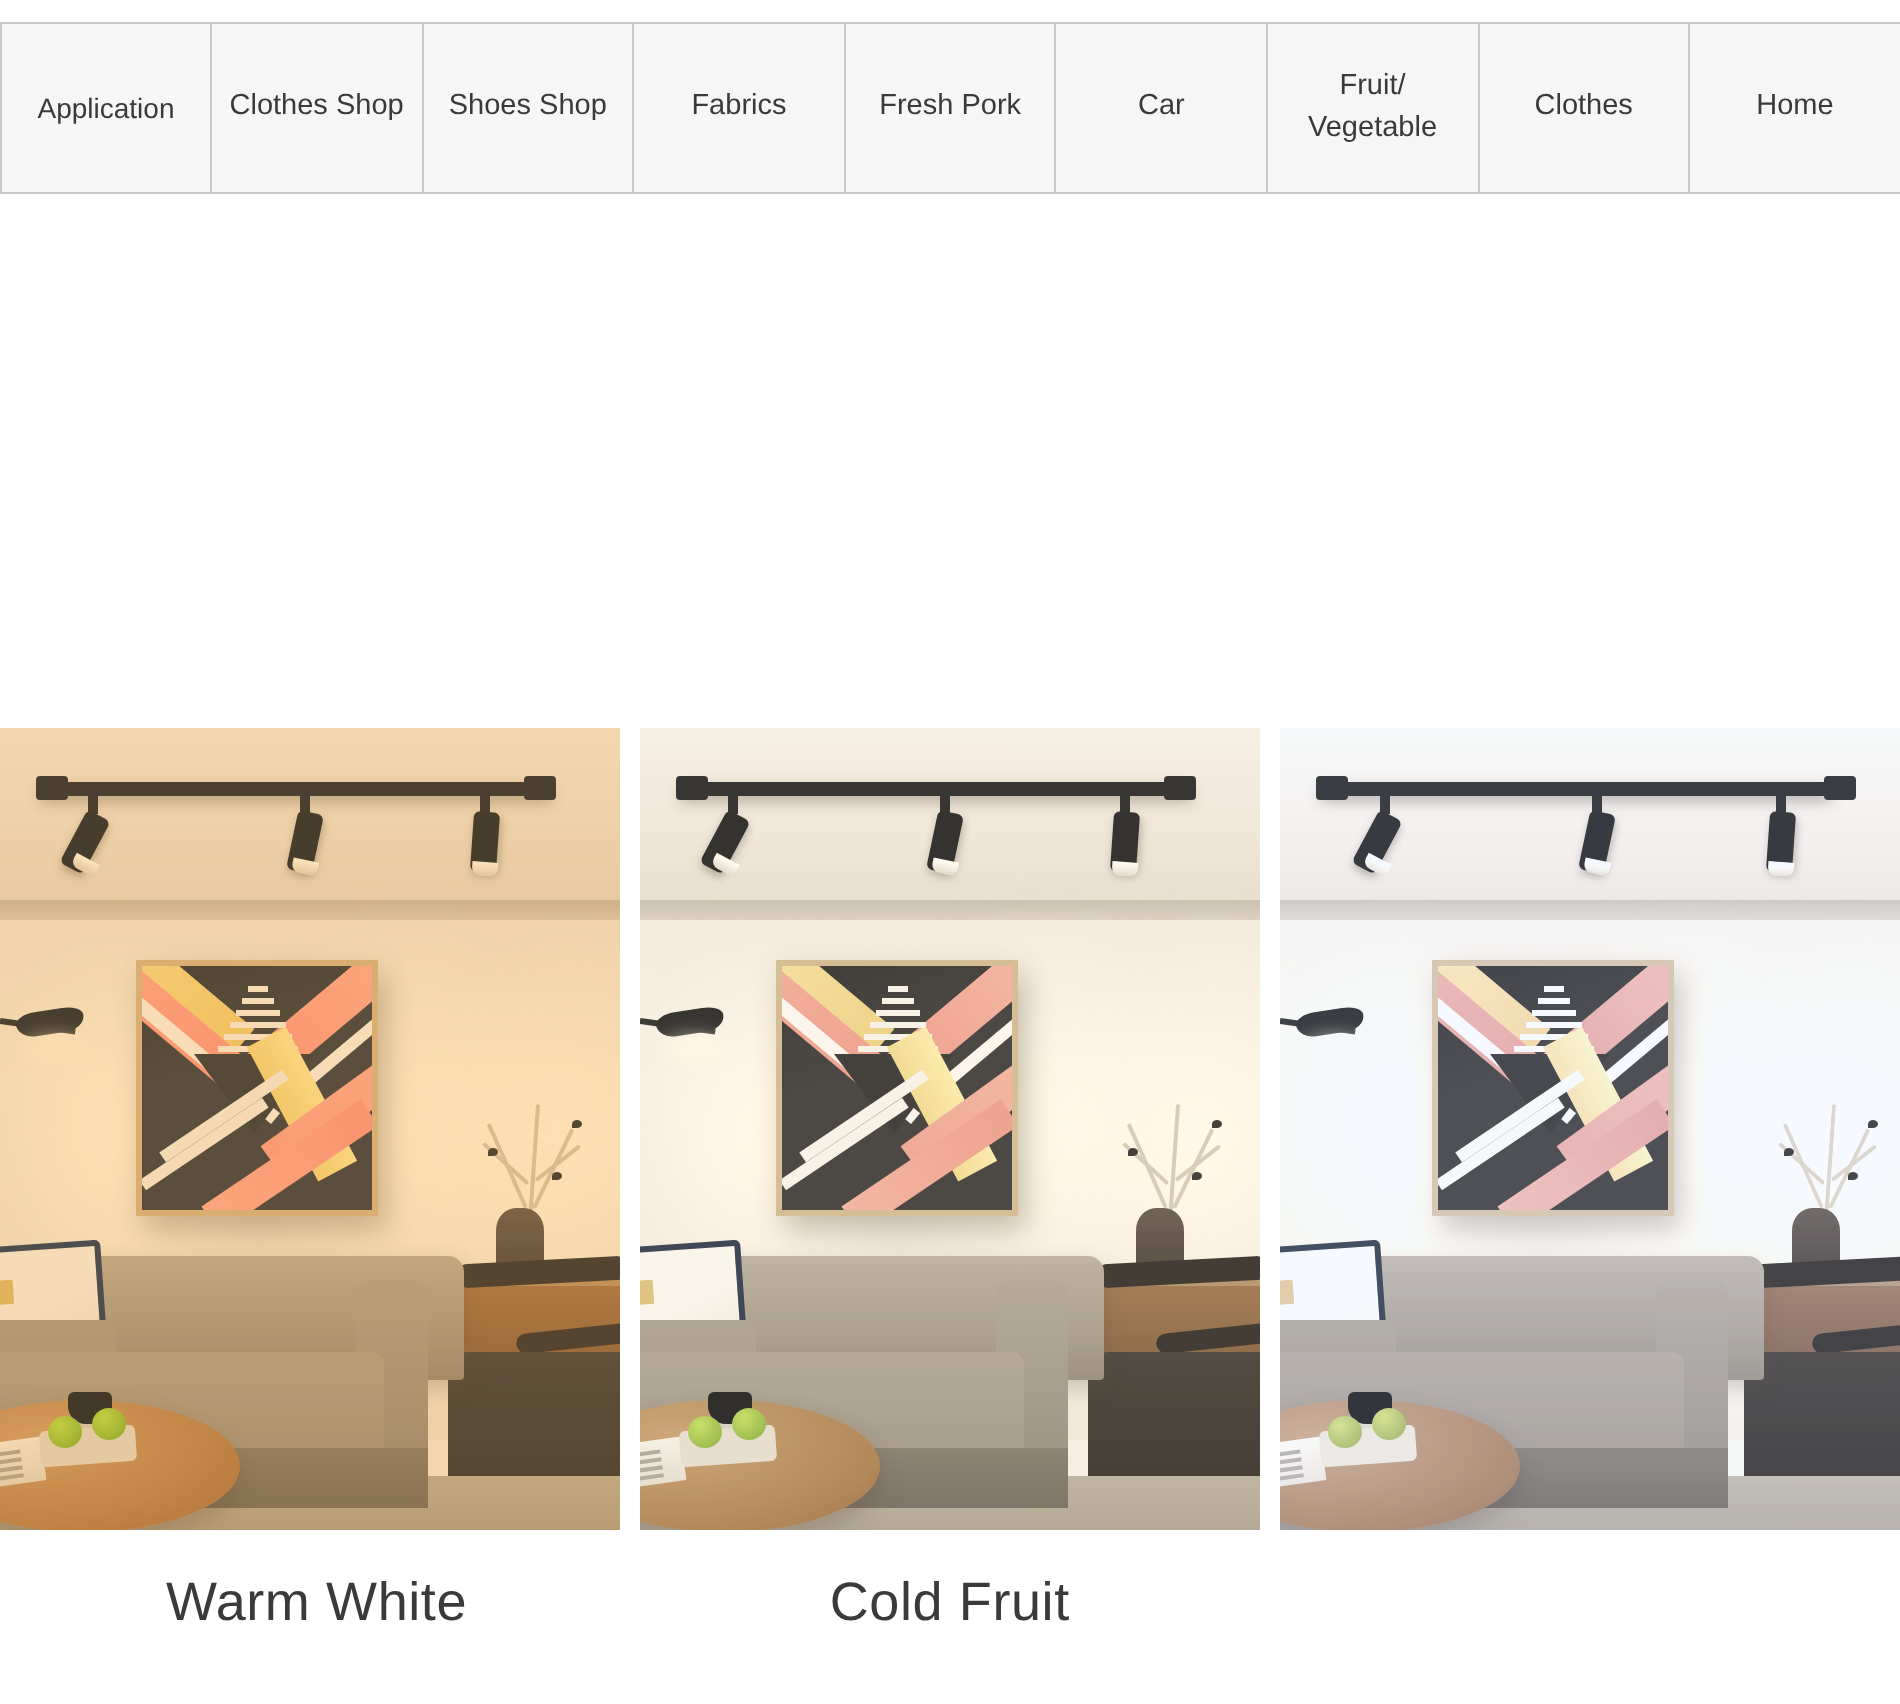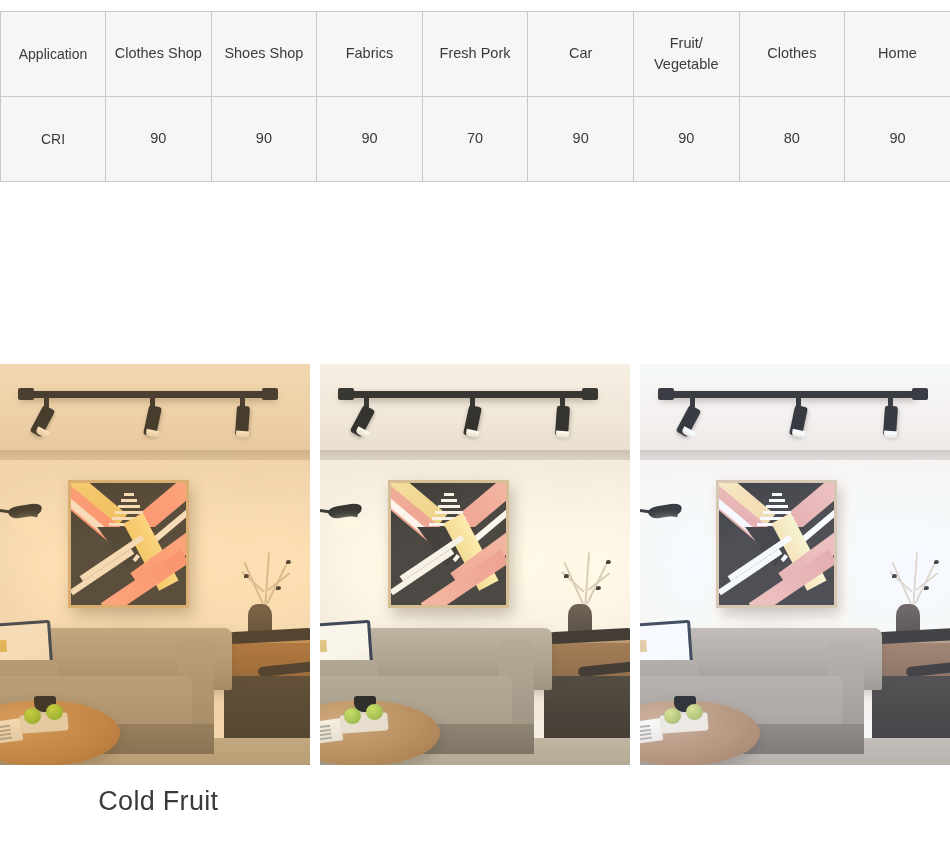--- a/index.html
+++ b/index.html
@@ -349,31 +349,20 @@
         <td class="hdr">Fabrics</td>
         <td class="hdr">Fresh Pork</td>
         <td class="hdr">Car</td>
         <td class="hdr two-line">
           <span>Fruit/</span>
           <span>Vegetable</span>
         </td>
         <td class="hdr">Clothes</td>
         <td class="hdr">Home</td>
       </tr>
-      <tr>
-        <td class="rowlabel">CRI</td>
-        <td>90</td>
-        <td>90</td>
-        <td>90</td>
-        <td>70</td>
-        <td>90</td>
-        <td>90</td>
-        <td>80</td>
-        <td>90</td>
-      </tr>
     </tbody>
       </table>
   </div>
 
   <div class="image-row">
 
     <div class="scene-wrap">
       <div class="scene warm-scene">
         <div class="ceiling"></div>
         <div class="ceiling-shadow"></div>
@@ -672,16 +661,17 @@
         <div class="cup"></div>
         <div class="tray"></div>
         <div class="apple" style="left:24px;top:344px"></div>
         <div class="apple" style="left:46px;top:340px"></div>
       </div>
       <div class="tint cold"></div>
     </div>
   </div>
 
   <div class="caption-row">
+    <div class="caption">Warm White</div>
     <div class="caption">Cold Fruit</div>
   </div>
 
 </div>
 
 </body></html>

